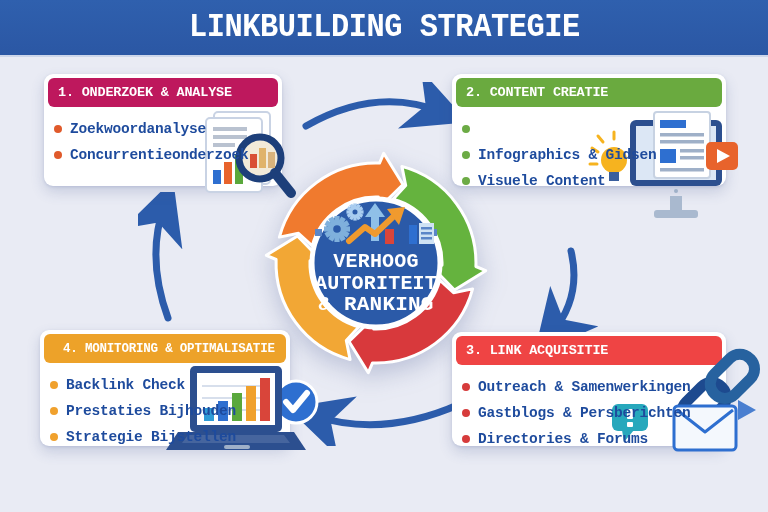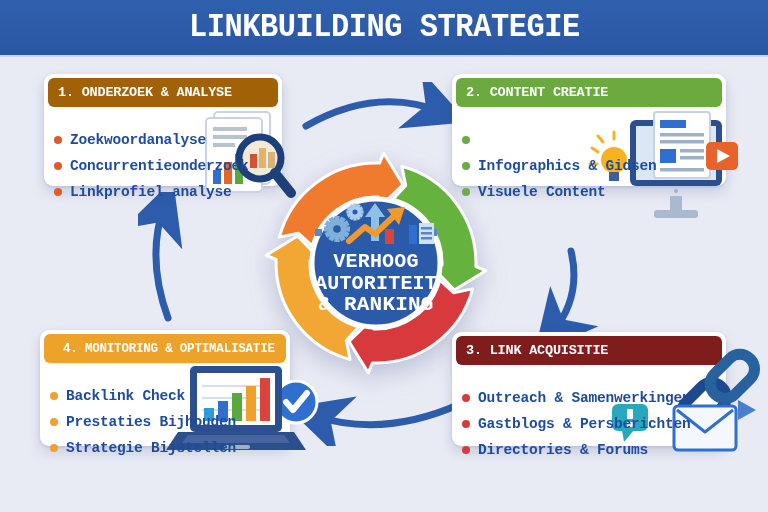--- a/index.html
+++ b/index.html
@@ -24,25 +24,25 @@
     position:absolute;background:#ffffff;border-radius:9px;
     box-shadow:0 6px 14px rgba(60,80,140,.20), 0 1px 3px rgba(60,80,140,.15);
   }
   .card-head{
     margin:4px 4px 0 4px;height:29px;border-radius:6px;
     display:flex;align-items:center;padding:0 10px;
     color:#ffffff;font-weight:700;font-size:13.5px;letter-spacing:-0.2px;
     white-space:nowrap;
   }
   .card-head.small{font-size:12.5px;}
-  .head-orange{background:#a16207;}
+  .head-orange{background:#be185d;}
   .head-green {background:#6aaa3f;}
-  .head-red   {background:#7f1d1d;}
+  .head-red   {background:#ef4444;}
   .head-gold  {background:#eda229;padding-left:19px;}
-  .card-body{position:relative;padding:20px 8px 6px 10px;}
+  .card-body{position:relative;padding:9px 8px 6px 10px;}
   .item{display:flex;align-items:center;gap:8px;height:26px;position:relative;z-index:2;}
   .item .txt{color:#1e4b9d;font-weight:700;font-size:14.5px;letter-spacing:-0.2px;white-space:nowrap;}
   .bullet{width:8px;height:8px;border-radius:50%;flex:0 0 8px;}
   .b-orange{background:#e05a2b;}
   .b-green {background:#6cab45;}
   .b-red   {background:#d63b3b;}
   .b-gold  {background:#f0a12d;}
   .card-icon{position:absolute;z-index:1;pointer-events:none;}
   
   .ring-wrap{position:absolute;left:256px;top:143px;width:240px;height:240px;
@@ -162,24 +162,20 @@
     <div class="card-head head-orange">1. ONDERZOEK &amp; ANALYSE</div>
     <div class="card-body">
       <div class="item">
         <span class="bullet b-orange"></span>
         <span class="txt">Zoekwoordanalyse</span>
       </div>
       <div class="item">
         <span class="bullet b-orange"></span>
         <span class="txt">Concurrentieonderzoek</span>
       </div>
-      <div class="item">
-        <span class="bullet b-orange"></span>
-        <span class="txt">Linkprofiel analyse</span>
-      </div>
     </div>
     <svg class="card-icon" style="right:-14px;top:32px;" width="104" height="100" viewBox="0 0 104 100">
       <rect x="22" y="6" width="56" height="72" rx="4" fill="#ffffff" stroke="#c9d3e4" stroke-width="2"></rect>
       <rect x="14" y="12" width="56" height="74" rx="4" fill="#ffffff" stroke="#c9d3e4" stroke-width="2"></rect>
       <rect x="21" y="21" width="34" height="4" fill="#b9c2d0"></rect>
       <rect x="21" y="29" width="34" height="4" fill="#b9c2d0"></rect>
       <rect x="21" y="37" width="22" height="4" fill="#b9c2d0"></rect>
       <rect x="21" y="64" width="8" height="14" fill="#2e6fd0"></rect>
       <rect x="32" y="56" width="8" height="22" fill="#e8632c"></rect>
       <rect x="43" y="48" width="8" height="30" fill="#5aa83c"></rect>

